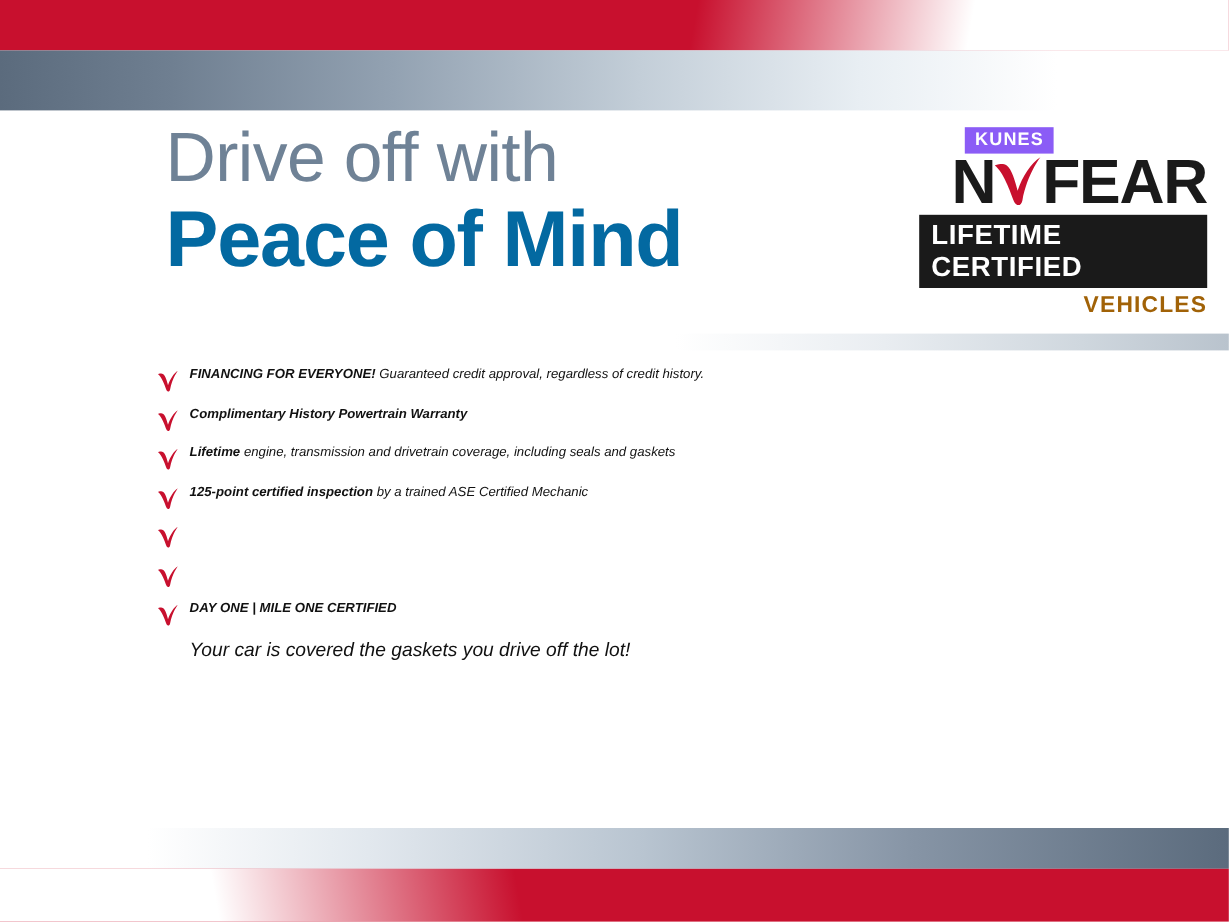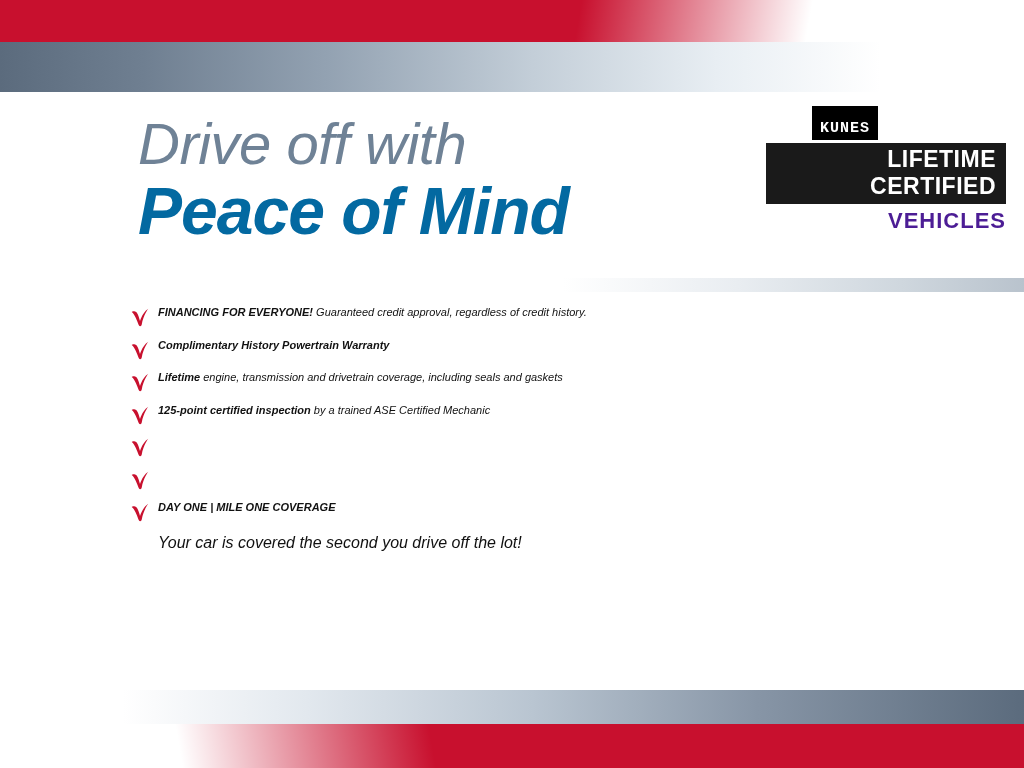--- a/index.html
+++ b/index.html
@@ -66,23 +66,22 @@
     bottom: 44px;
     width: 100%;
     height: 34px;
     background: linear-gradient(90deg, #ffffff 0%, #ffffff 12%, #e2e8ee 30%, #b9c5d1 52%, #8795a6 74%, #5b6b7d 100%);
   }
 
   
   .headline {
     position: absolute;
     left: 138px;
-    top: 116px;
+    top: 104px;
     line-height: 0.98;
-    font-style: italic;
   }
   .headline .line1 {
     font-size: 58px;
     font-weight: 400;
     color: #6f8296;
     letter-spacing: -0.5px;
     white-space: nowrap;
   }
   .headline .line2 {
     font-size: 66px;
@@ -96,29 +95,28 @@
   
   .logo {
     position: absolute;
     right: 18px;
     top: 106px;
     width: 240px;
     text-align: right;
   }
   .logo-kunes {
     display: inline-block;
-    background: #000000;
+    background: #8b5cf6;
     color: #ffffff;
     font-size: 15px;
     font-weight: 700;
     letter-spacing: 1px;
-    padding: 14px 8px 3px 8px;
+    padding: 2px 8px 3px 8px;
     margin-right: 128px;
     margin-bottom: 1px;
-    font-family: Liberation Mono, monospace;
   }
   .logo-nofear {
     position: relative;
     color: #1a1a1a;
     font-size: 52px;
     font-weight: 700;
     letter-spacing: -1px;
     line-height: 0.92;
     white-space: nowrap;
   }
@@ -130,26 +128,26 @@
     margin: 0 -2px 0 -3px;
   }
   .logo-lifetime {
     background: #1a1a1a;
     color: #ffffff;
     font-size: 23px;
     font-weight: 700;
     letter-spacing: 0.5px;
     padding: 3px 10px 4px 10px;
     display: block;
-    text-align: right;
+    text-align: left;
     margin-top: 2px;
   }
   .logo-vehicles {
-    color: #4c1d95;
-    font-size: 22px;
+    color: #a16207;
+    font-size: 19px;
     font-weight: 700;
     letter-spacing: 1px;
     margin-top: 4px;
   }
 
   
   .divider {
     position: absolute;
     left: 0;
     top: 278px;
@@ -207,20 +205,25 @@
   <div class="red-bar top"></div>
   <div class="grad-band"></div>
 
   <div class="headline">
     <div class="line1">Drive off with</div>
     <div class="line2">Peace of Mind</div>
   </div>
 
   <div class="logo">
     <div class="logo-kunes">KUNES</div>
+    <div class="logo-nofear">
+      <span>N</span><span class="check-mark"><svg viewBox="0 0 44 46" width="44" height="46">
+            <path d="M3 9 C3 9 9 6 13 9 C17 12 20 22 22 30 C26 18 33 7 41 2 C41 2 30 16 26 38 C25 43 21 43 19 39 C16 31 10 14 3 9 Z" fill="#c8102e"></path>
+          </svg></span><span>FEAR</span>
+    </div>
     <div class="logo-lifetime">LIFETIME CERTIFIED</div>
     <div class="logo-vehicles">VEHICLES</div>
   </div>
 
   <div class="divider"></div>
 
   <div class="benefits">
 
     <div class="benefit-block">
       <div class="benefit">
@@ -274,23 +277,23 @@
               <path d="M3 9 C3 9 9 6 13 9 C17 12 20 22 22 30 C26 18 33 7 41 2 C41 2 30 16 26 38 C25 43 21 43 19 39 C16 31 10 14 3 9 Z" fill="#c8102e"></path>
             </svg></span>
       </div>
     </div>
 
     <div class="benefit-block">
       <div class="benefit">
         <span class="check"><svg viewBox="0 0 44 46" width="20" height="20">
               <path d="M3 9 C3 9 9 6 13 9 C17 12 20 22 22 30 C26 18 33 7 41 2 C41 2 30 16 26 38 C25 43 21 43 19 39 C16 31 10 14 3 9 Z" fill="#c8102e"></path>
             </svg></span>
-        <span class="benefit-text"><b>DAY ONE | MILE ONE COVERAGE</b><span></span></span>
-      </div>
-      <div class="benefit-sub">Your car is covered the second you drive off the lot!</div>
+        <span class="benefit-text"><b>DAY ONE | MILE ONE CERTIFIED</b><span></span></span>
+      </div>
+      <div class="benefit-sub">Your car is covered the gaskets you drive off the lot!</div>
     </div>
 
   </div>
 
   <div class="grad-band-bottom"></div>
   <div class="red-bar bottom"></div>
 
 </div>
 
 </body></html>

